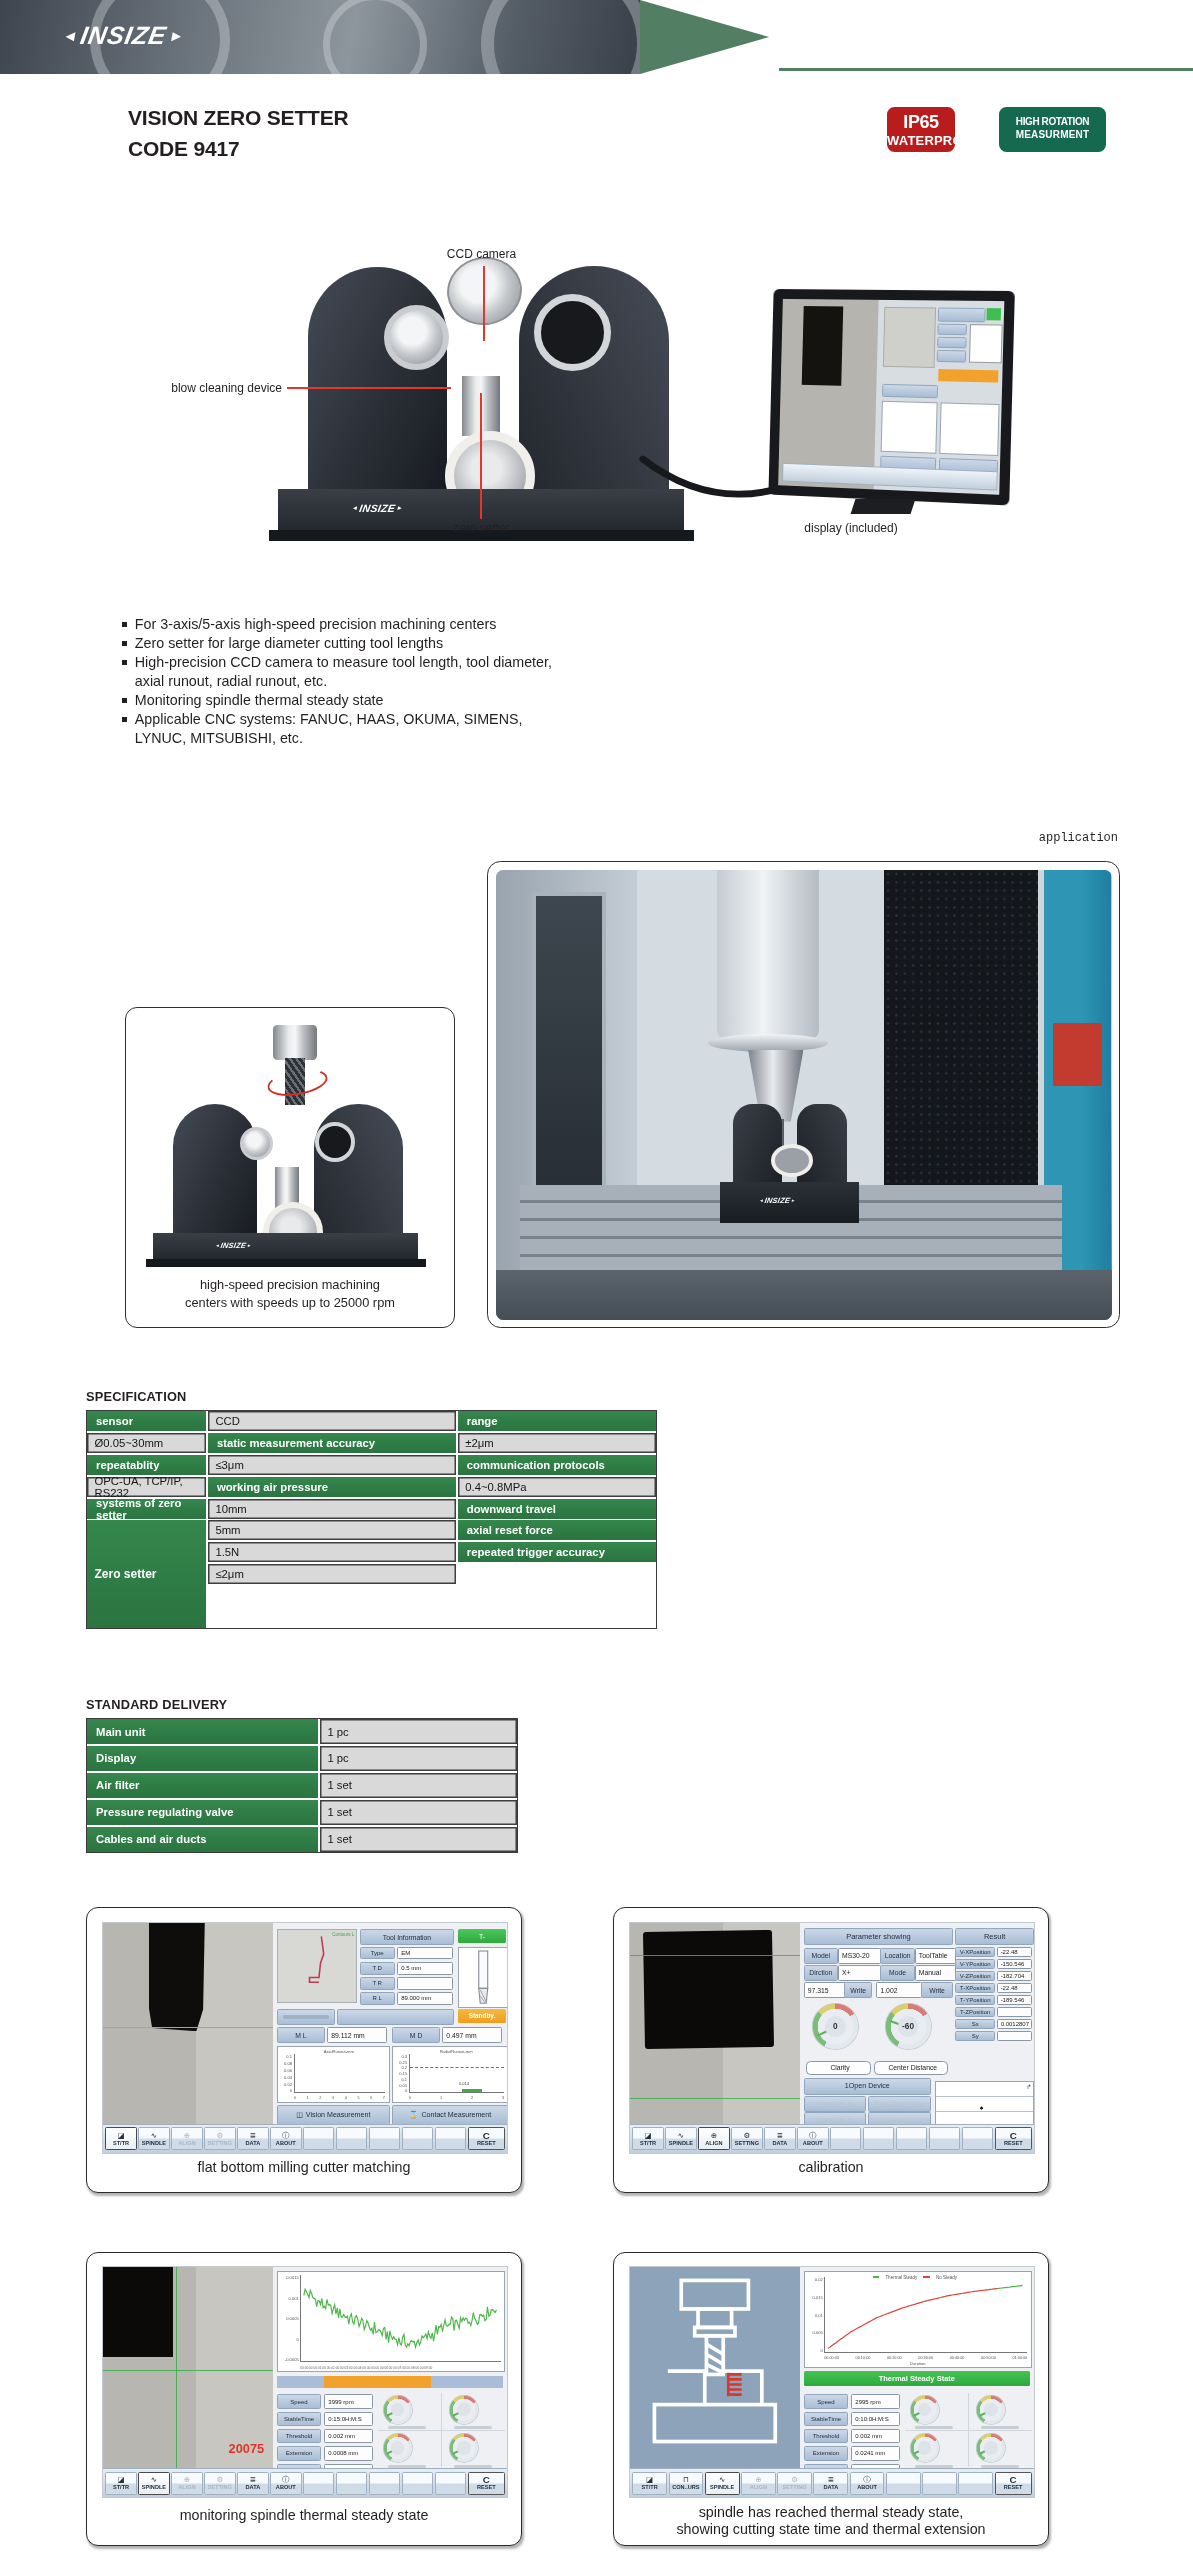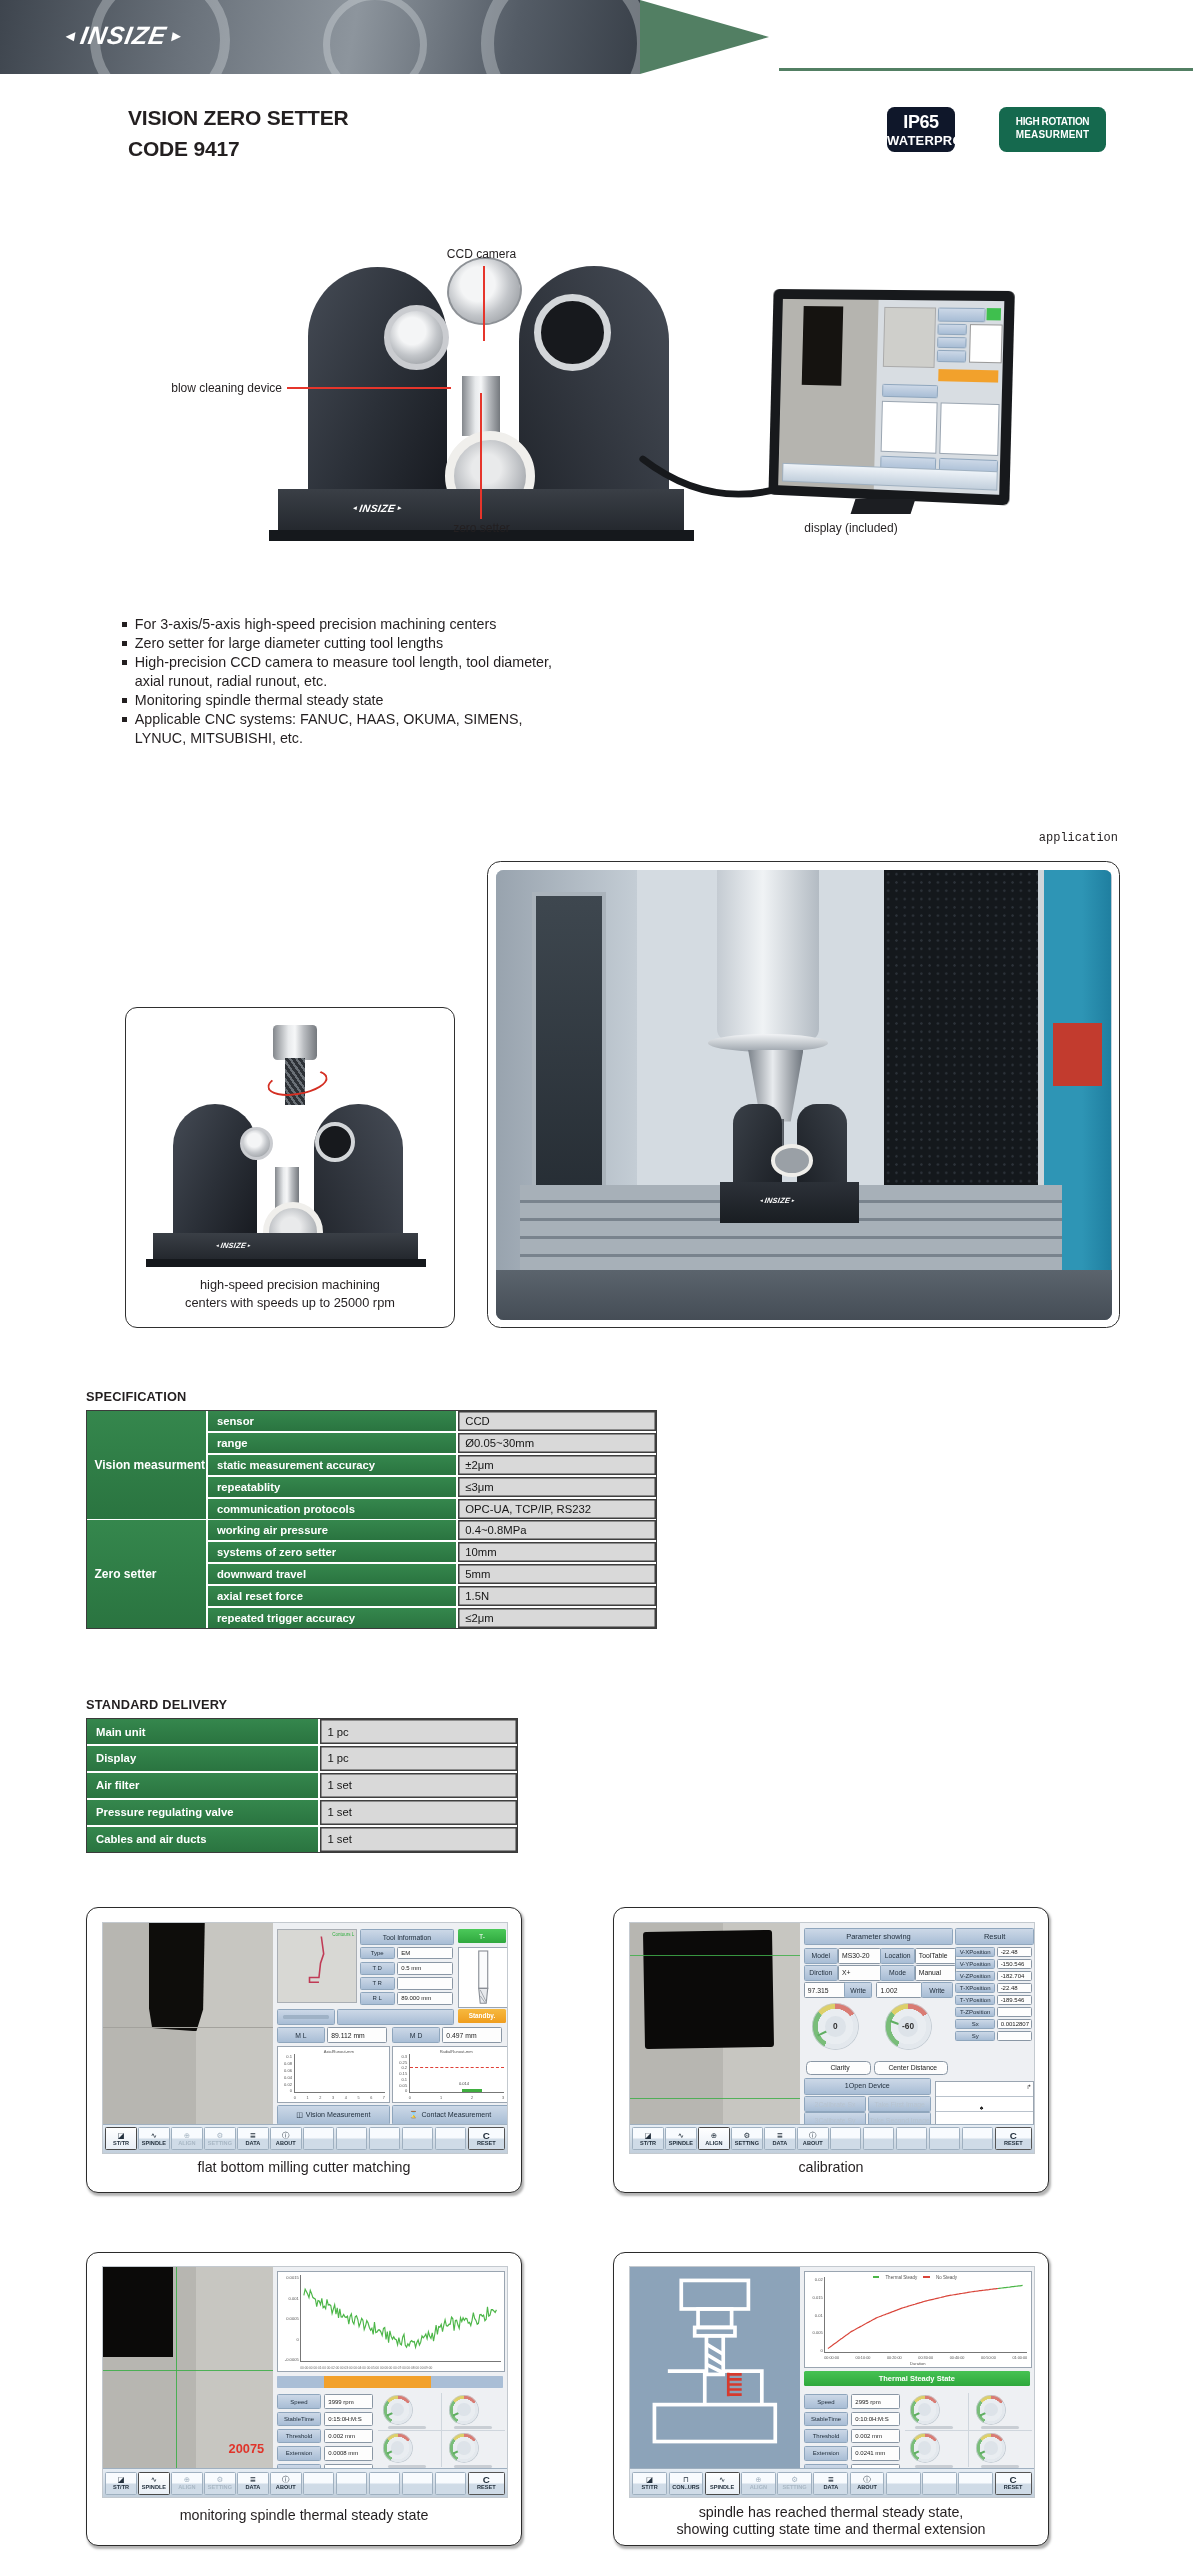--- a/index.html
+++ b/index.html
@@ -87,21 +87,21 @@
     <span class="arr">◄</span>
     <span class="word">INSIZE</span>
     <span class="arr">►</span>
   </div>
 </div>
 <div class="a hdr-chevron" style="background:#527f63;"></div>
 <div class="a hdr-line" style="background:#527f63;"></div>
 
 <div class="a ttl" style="left:128px;top:107px;">VISION ZERO SETTER</div>
 <div class="a ttl" style="left:128px;top:138px;">CODE 9417</div>
-<div class="a badge" style="left:887px;top:107px;width:68px;height:45px;background:#0f172a;">
+<div class="a badge" style="left:887px;top:107px;width:68px;height:45px;background:#b91c1c;">
   <div class="l1">IP65</div>
   <div class="l2">WATERPROOF</div>
 </div>
 <div class="a badge wide" style="left:999px;top:107px;width:107px;height:45px;background:#15694e;box-sizing:border-box;">
   <div class="l1">HIGH ROTATION</div>
   <div class="l2">MEASURMENT</div>
 </div>
 
 <div class="a" style="left:113px;top:222px;width:939px;height:331px;">
 
@@ -212,21 +212,20 @@
       <span class="word">INSIZE</span>
       <span class="arr">►</span>
     </div>
     <div class="a cap" style="left:0;top:268px;width:100%;">high-speed precision machining</div>
     <div class="a cap" style="left:0;top:286px;width:100%;">centers with speeds up to 25000 rpm</div>
   </div>
 </div>
 
 <div class="a sec-h" style="left:86px;top:1389px;">SPECIFICATION</div>
 <div class="a gtable" style="left:86px;top:1410px;grid-template-columns:119px 248px 198px;grid-auto-rows:20px;">
-  <div class="gcell group" style="grid-row:1/6;align-items:center;">Vision measurment</div>
   <div class="gcell">sensor</div>
   <div class="vcell">CCD</div>
   <div class="gcell">range</div>
   <div class="vcell">Ø0.05~30mm</div>
   <div class="gcell">static measurement accuracy</div>
   <div class="vcell">±2μm</div>
   <div class="gcell">repeatablity</div>
   <div class="vcell">≤3μm</div>
   <div class="gcell">communication protocols</div>
   <div class="vcell">OPC-UA, TCP/IP, RS232</div>

